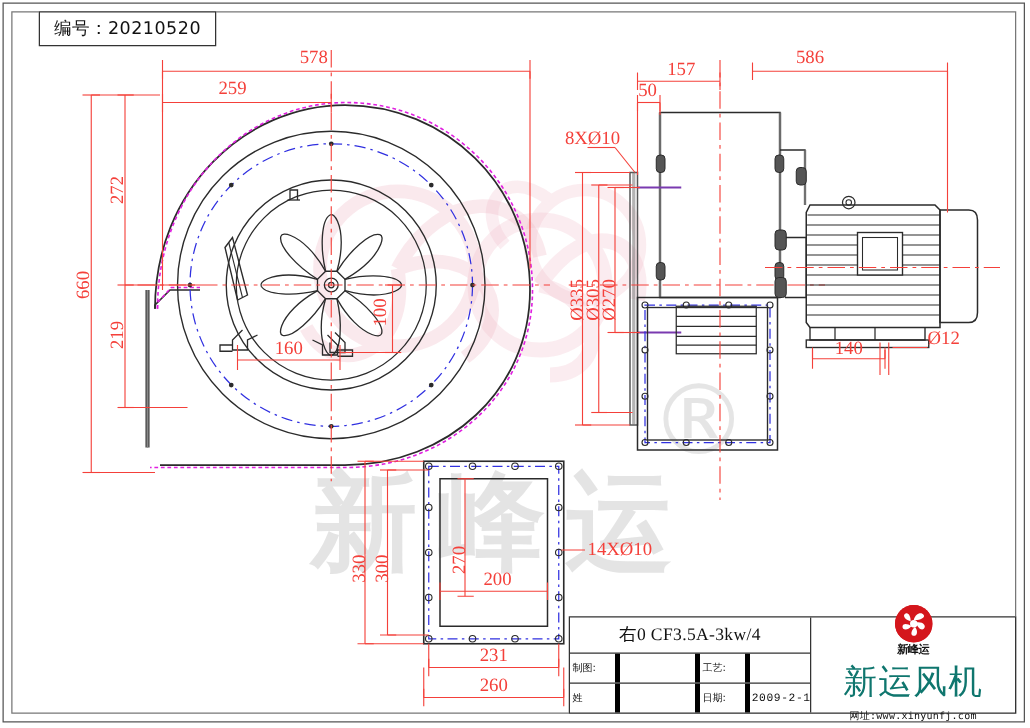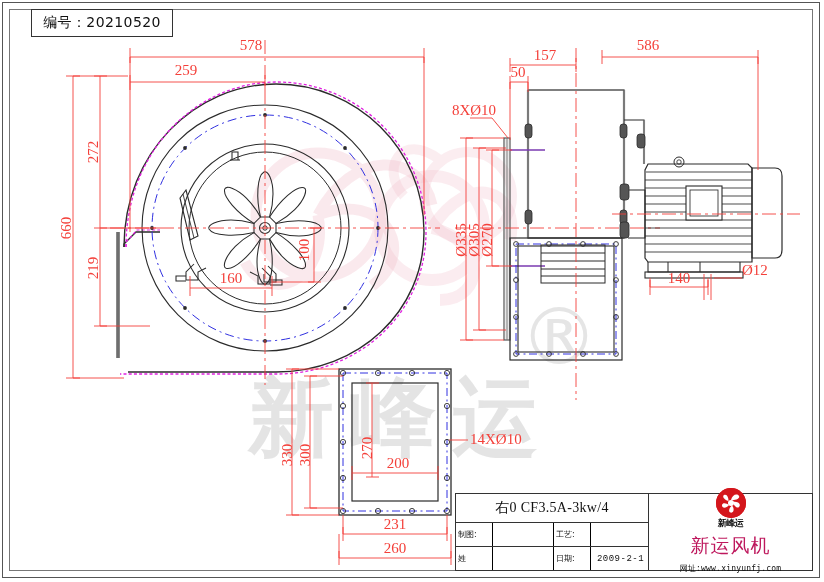--- a/index.html
+++ b/index.html
@@ -15,34 +15,34 @@
     font-family:"DejaVu Sans",sans-serif;}
   
   .title-block{position:absolute;left:455px;top:493px;width:358px;height:78px;
      border:1px solid #333;box-sizing:border-box;background:#fff;display:flex;}
   .tb-left{width:192px;display:flex;flex-direction:column;border-right:1px solid #333;}
   .tb-model{height:28px;border-bottom:1px solid #333;display:flex;align-items:center;
      justify-content:center;font-size:14px;color:#111;font-family:"Liberation Serif",serif;letter-spacing:.3px;}
   .tb-grid{flex:1;display:flex;flex-direction:column;}
   .tb-row{flex:1;display:flex;border-bottom:1px solid #333;}
   .tb-row:last-child{border-bottom:none;}
-  .tb-cell{border-right:1px solid #000000;display:flex;align-items:center;padding-left:2px;
+  .tb-cell{border-right:4px solid #000000;display:flex;align-items:center;padding-left:2px;
      font-size:8px;color:#111;font-family:"DejaVu Sans",sans-serif;overflow:hidden;white-space:nowrap;}
   .tb-cell.last{border-right:none;}
   .c-lbl{width:34px;}
   .c-val{width:58px;}
   .c-lbl2{width:34px;}
   .c-val2{width:auto;flex:1;}
   .c-date-val{flex:1;justify-content:center;font-size:9px;letter-spacing:.5px;font-family:Liberation Mono, monospace;}
   .tb-right{flex:1;position:relative;display:flex;flex-direction:column;align-items:center;justify-content:center;}
   .brand-row{display:flex;align-items:center;gap:4px;margin-top:-2px;flex-direction:column;}
   .brand-mark{position:relative;width:44px;height:44px;display:flex;flex-direction:column;align-items:center;}
   .brand-circle{width:30px;height:30px;border-radius:50%;background:#d4161c;position:relative;}
   .brand-sub{font-size:9px;color:#111;font-family:"DejaVu Sans",sans-serif;margin-top:-1px;font-weight:bold;letter-spacing:-.5px;}
-  .brand-name{font-size:19px;color:#be185d;font-family:"DejaVu Sans",sans-serif;letter-spacing:1px;line-height:1;}
+  .brand-name{font-size:27px;color:#0f766e;font-family:"DejaVu Sans",sans-serif;letter-spacing:1px;line-height:1;}
   .brand-url{font-size:8px;color:#111;font-family:"DejaVu Sans Mono",monospace;margin-top:8px;letter-spacing:.2px;}
   
   .wm{position:absolute;color:#cfcfcf;font-family:"DejaVu Sans",sans-serif;font-weight:bold;
       user-select:none;pointer-events:none;}
   .dimtxt{font-family:"Liberation Serif",serif;fill:#f4403a;}
 </style>
 </head>
 <body>
 
 <div id="sheet">

